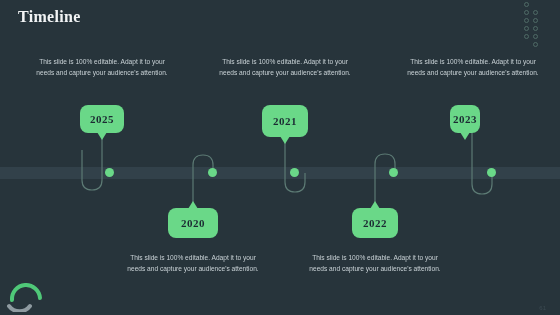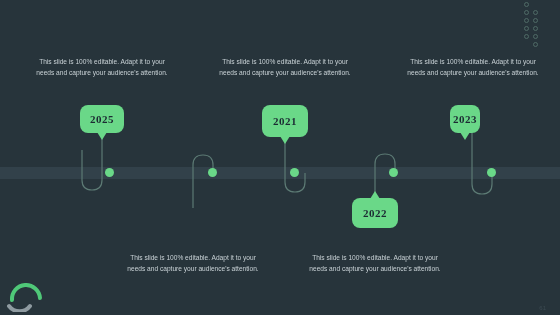--- a/index.html
+++ b/index.html
@@ -78,20 +78,21 @@
   #pageno{
     position:absolute;right:14px;bottom:4px;
     font-size:6px;color:#3c4a52;
   }
 </style>
 </head>
 <body>
 
 <div id="slide">
 
+  <div id="title">Timeline</div>
 
   <div id="dotgrid">
       <div class="dot" style="left: 0px; top: 0px; border-color: rgb(79, 106, 102);"></div>
       <div class="dot" style="left: 0px; top: 8px; border-color: rgb(79, 106, 102);"></div>
       <div class="dot" style="left: 9px; top: 8px; border-color: rgb(79, 106, 102);"></div>
       <div class="dot" style="left: 0px; top: 16px; border-color: rgb(79, 106, 102);"></div>
       <div class="dot" style="left: 9px; top: 16px; border-color: rgb(79, 106, 102);"></div>
       <div class="dot" style="left: 0px; top: 24px; border-color: rgb(79, 106, 102);"></div>
       <div class="dot" style="left: 9px; top: 24px; border-color: rgb(79, 106, 102);"></div>
       <div class="dot" style="left: 0px; top: 32px; border-color: rgb(79, 106, 102);"></div>
@@ -119,29 +120,33 @@
   <div class="mdot" style="left:290px;top:168px;"></div>
   <div class="mdot" style="left:389px;top:168px;"></div>
   <div class="mdot" style="left:487px;top:168px;"></div>
 
   <div class="caption" style="left:33px;top:57px;">This slide is 100% editable. Adapt it to your needs and capture your audience's attention.</div>
   <div class="ybox up" style="left:80px;top:105px;width:44px;height:28px;">
     <span class="ylabel">2025</span>
     <span class="tail"></span>
   </div>
 
+  <div class="ybox down" style="left:168px;top:208px;width:50px;height:30px;">
+    <span class="ylabel">2020</span>
+    <span class="tail"></span>
+  </div>
   <div class="caption" style="left:124px;top:253px;">This slide is 100% editable. Adapt it to your needs and capture your audience's attention.</div>
 
   <div class="caption" style="left:216px;top:57px;">This slide is 100% editable. Adapt it to your needs and capture your audience's attention.</div>
   <div class="ybox up" style="left:262px;top:105px;width:46px;height:32px;justify-content:center;">
     <span class="ylabel">2021</span>
     <span class="tail"></span>
   </div>
 
-  <div class="ybox down" style="left:352px;top:198px;width:46px;height:30px;">
+  <div class="ybox down" style="left:352px;top:208px;width:46px;height:30px;">
     <span class="ylabel">2022</span>
     <span class="tail"></span>
   </div>
   <div class="caption" style="left:306px;top:253px;">This slide is 100% editable. Adapt it to your needs and capture your audience's attention.</div>
 
   <div class="caption" style="left:404px;top:57px;">This slide is 100% editable. Adapt it to your needs and capture your audience's attention.</div>
   <div class="ybox up" style="left:450px;top:105px;width:30px;height:28px;">
     <span class="ylabel">2023</span>
     <span class="tail"></span>
   </div>

